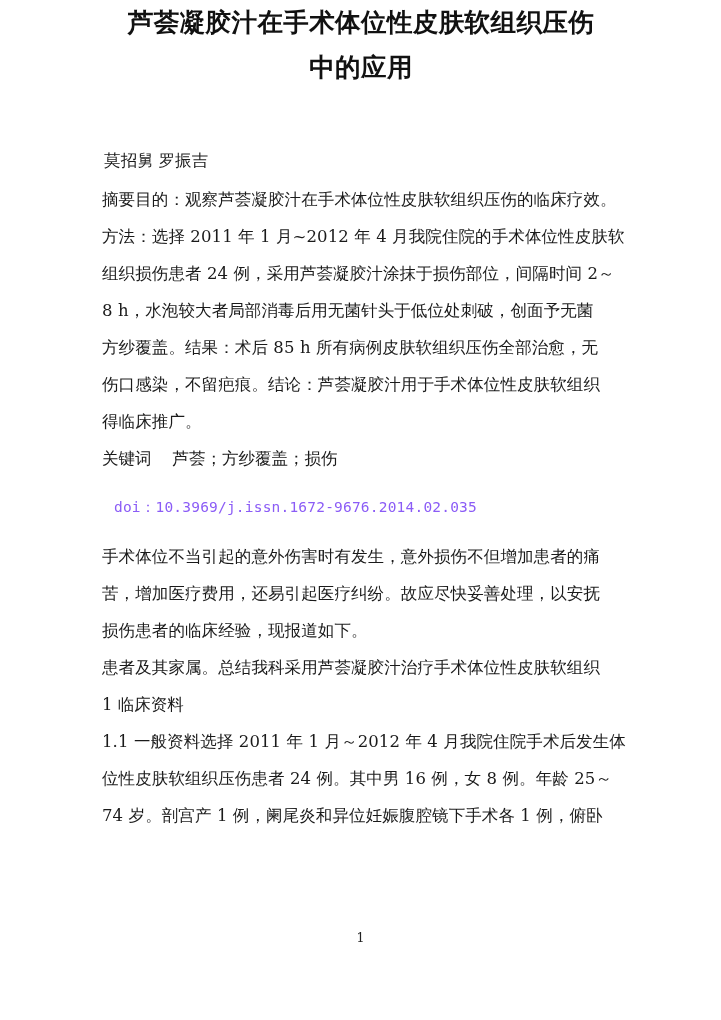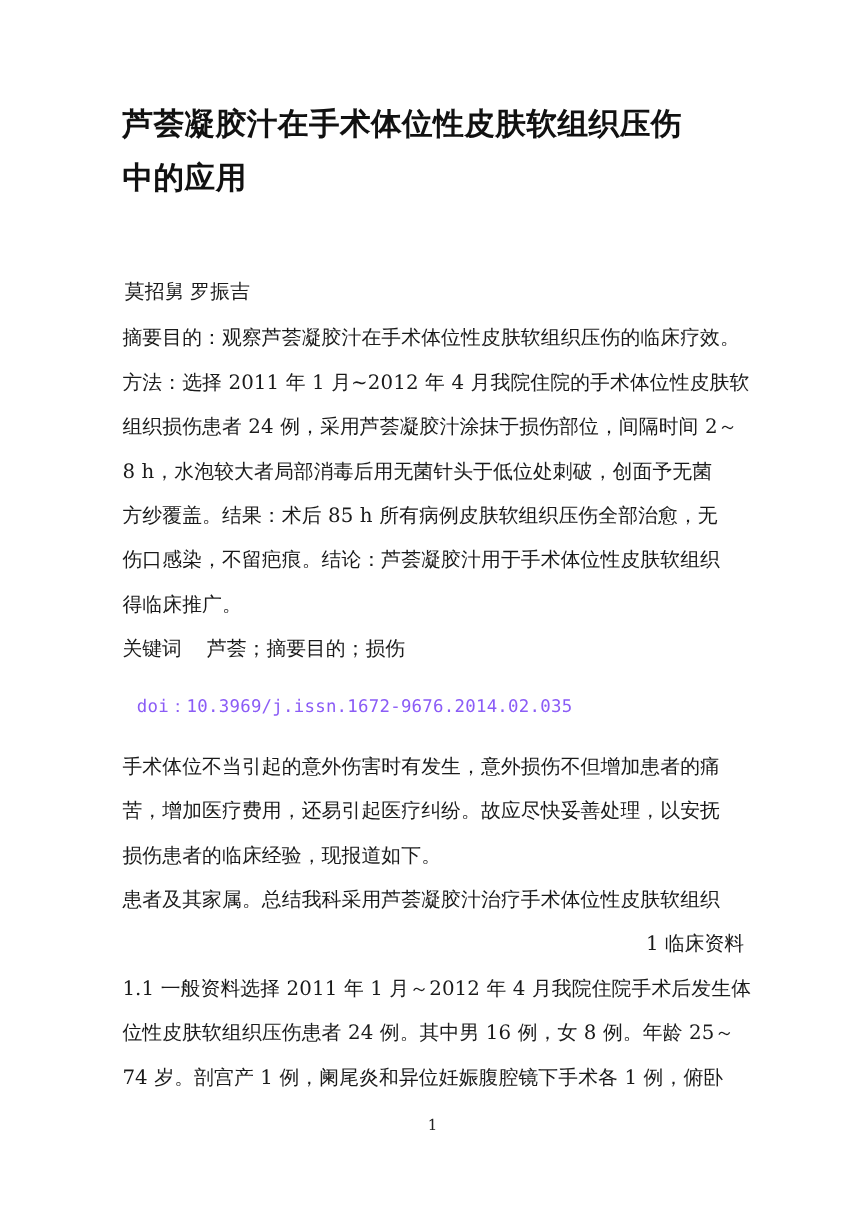--- a/index.html
+++ b/index.html
@@ -23,21 +23,21 @@
   .content {
     position: absolute;
     left: 102px;
     top: 0;
     width: 518px;
   }
 
   
   .doc-title {
     margin: 0;
-    padding-top: 82px;
+    text-align: center;
     font-family: "DejaVu Serif", "Liberation Serif", serif;
     font-size: 25.5px;
     line-height: 45px;
     font-weight: 600;
     letter-spacing: 0.4px;
     color: #111111;
   }
   .title-line {
     display: block;
     white-space: nowrap;
@@ -79,21 +79,20 @@
     font-size: 14.5px;
     line-height: 37px;
     letter-spacing: 0.2px;
     color: #8b5cf6;
   }
   .section-heading {
     margin: 0;
     font-size: 16.5px;
     line-height: 37px;
     font-weight: normal;
-    text-align: right;
   }
 
   
   .page-number {
     position: absolute;
     left: 0;
     top: 930px;
     width: 721px;
     text-align: center;
     font-size: 12.5px;
@@ -118,21 +117,21 @@
     <div class="para abstract-block">
       <span class="ln">摘要目的：观察芦荟凝胶汁在手术体位性皮肤软组织压伤的临床疗效。</span>
       <span class="ln">方法：选择 2011 年 1 月~2012 年 4 月我院住院的手术体位性皮肤软</span>
       <span class="ln">组织损伤患者 24 例，采用芦荟凝胶汁涂抹于损伤部位，间隔时间 2～</span>
       <span class="ln">8 h，水泡较大者局部消毒后用无菌针头于低位处刺破，创面予无菌</span>
       <span class="ln">方纱覆盖。结果：术后 85 h 所有病例皮肤软组织压伤全部治愈，无</span>
       <span class="ln">伤口感染，不留疤痕。结论：芦荟凝胶汁用于手术体位性皮肤软组织</span>
       <span class="ln">得临床推广。</span>
     </div>
 
-    <p class="keywords">关键词    芦荟；摘要目的；损伤</p>
+    <p class="keywords">关键词    芦荟；方纱覆盖；损伤</p>
 
     <p class="doi">doi：10.3969/j.issn.1672-9676.2014.02.035</p>
 
     <div class="para">
       <span class="ln">手术体位不当引起的意外伤害时有发生，意外损伤不但增加患者的痛</span>
       <span class="ln">苦，增加医疗费用，还易引起医疗纠纷。故应尽快妥善处理，以安抚</span>
       <span class="ln">损伤患者的临床经验，现报道如下。</span>
       <span class="ln">患者及其家属。总结我科采用芦荟凝胶汁治疗手术体位性皮肤软组织</span>
     </div>
 

